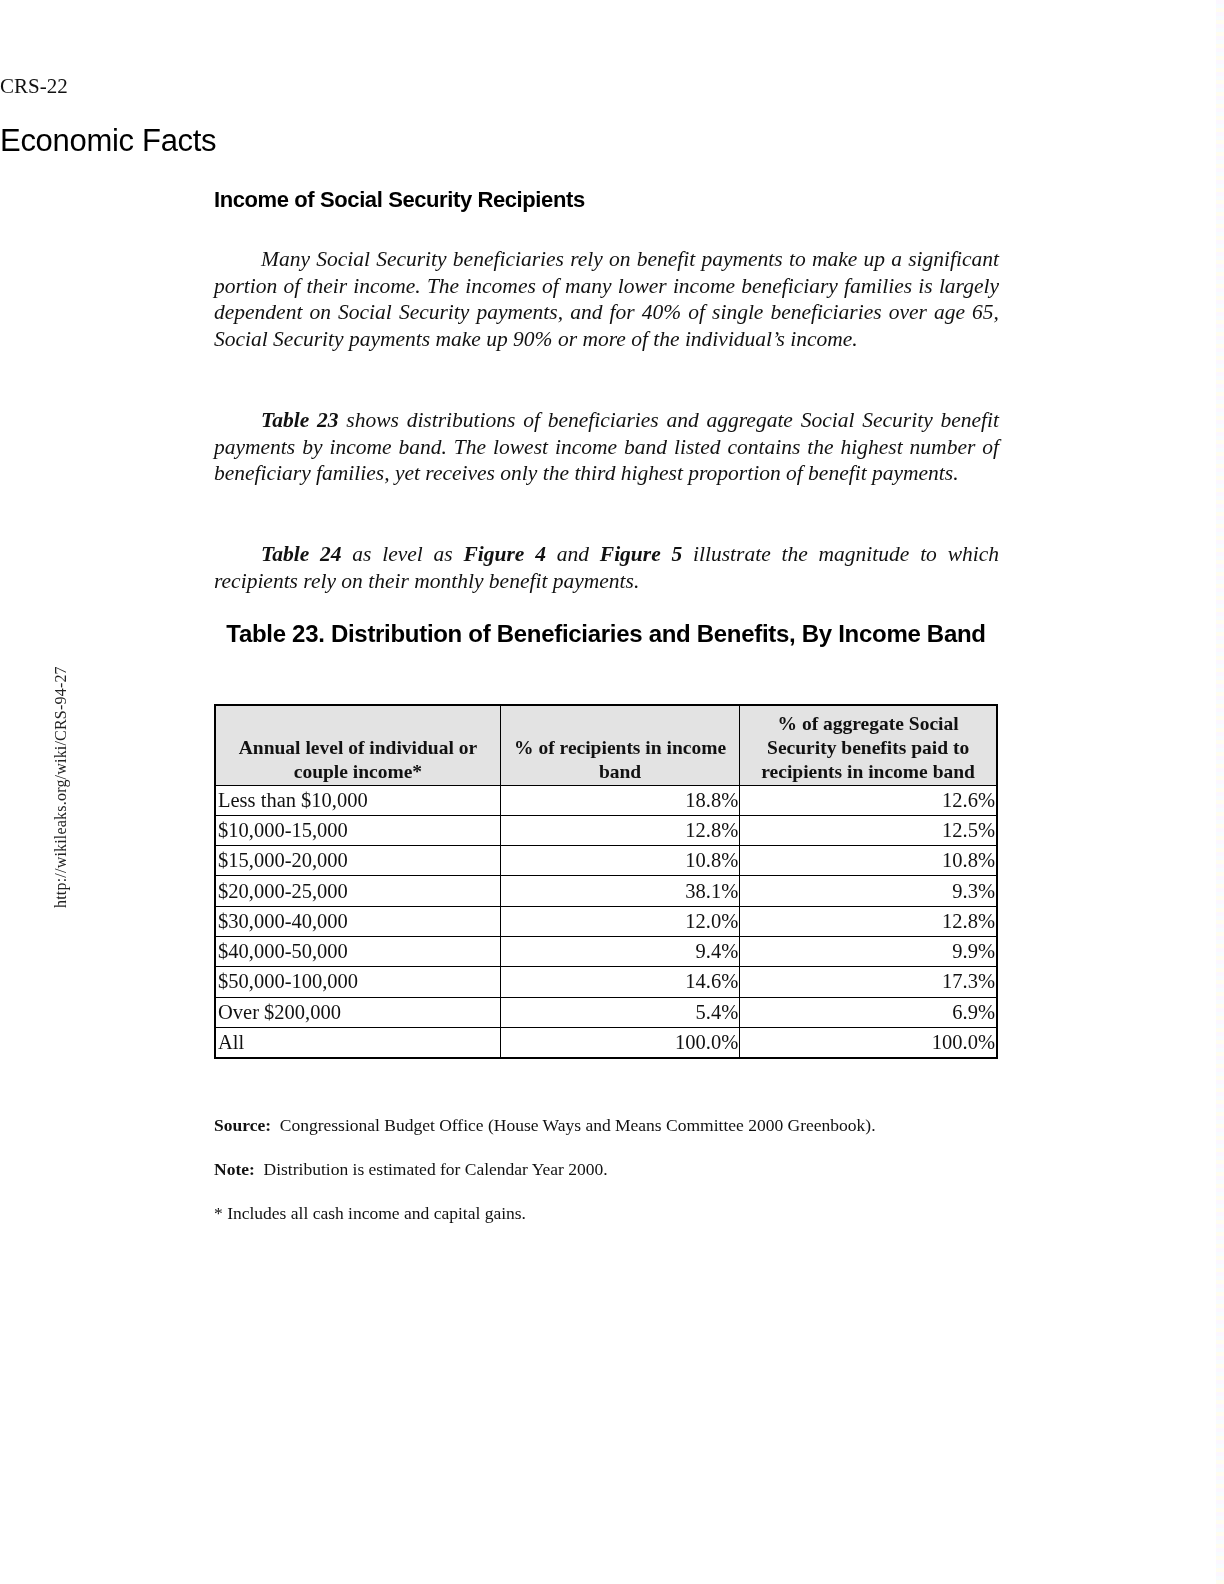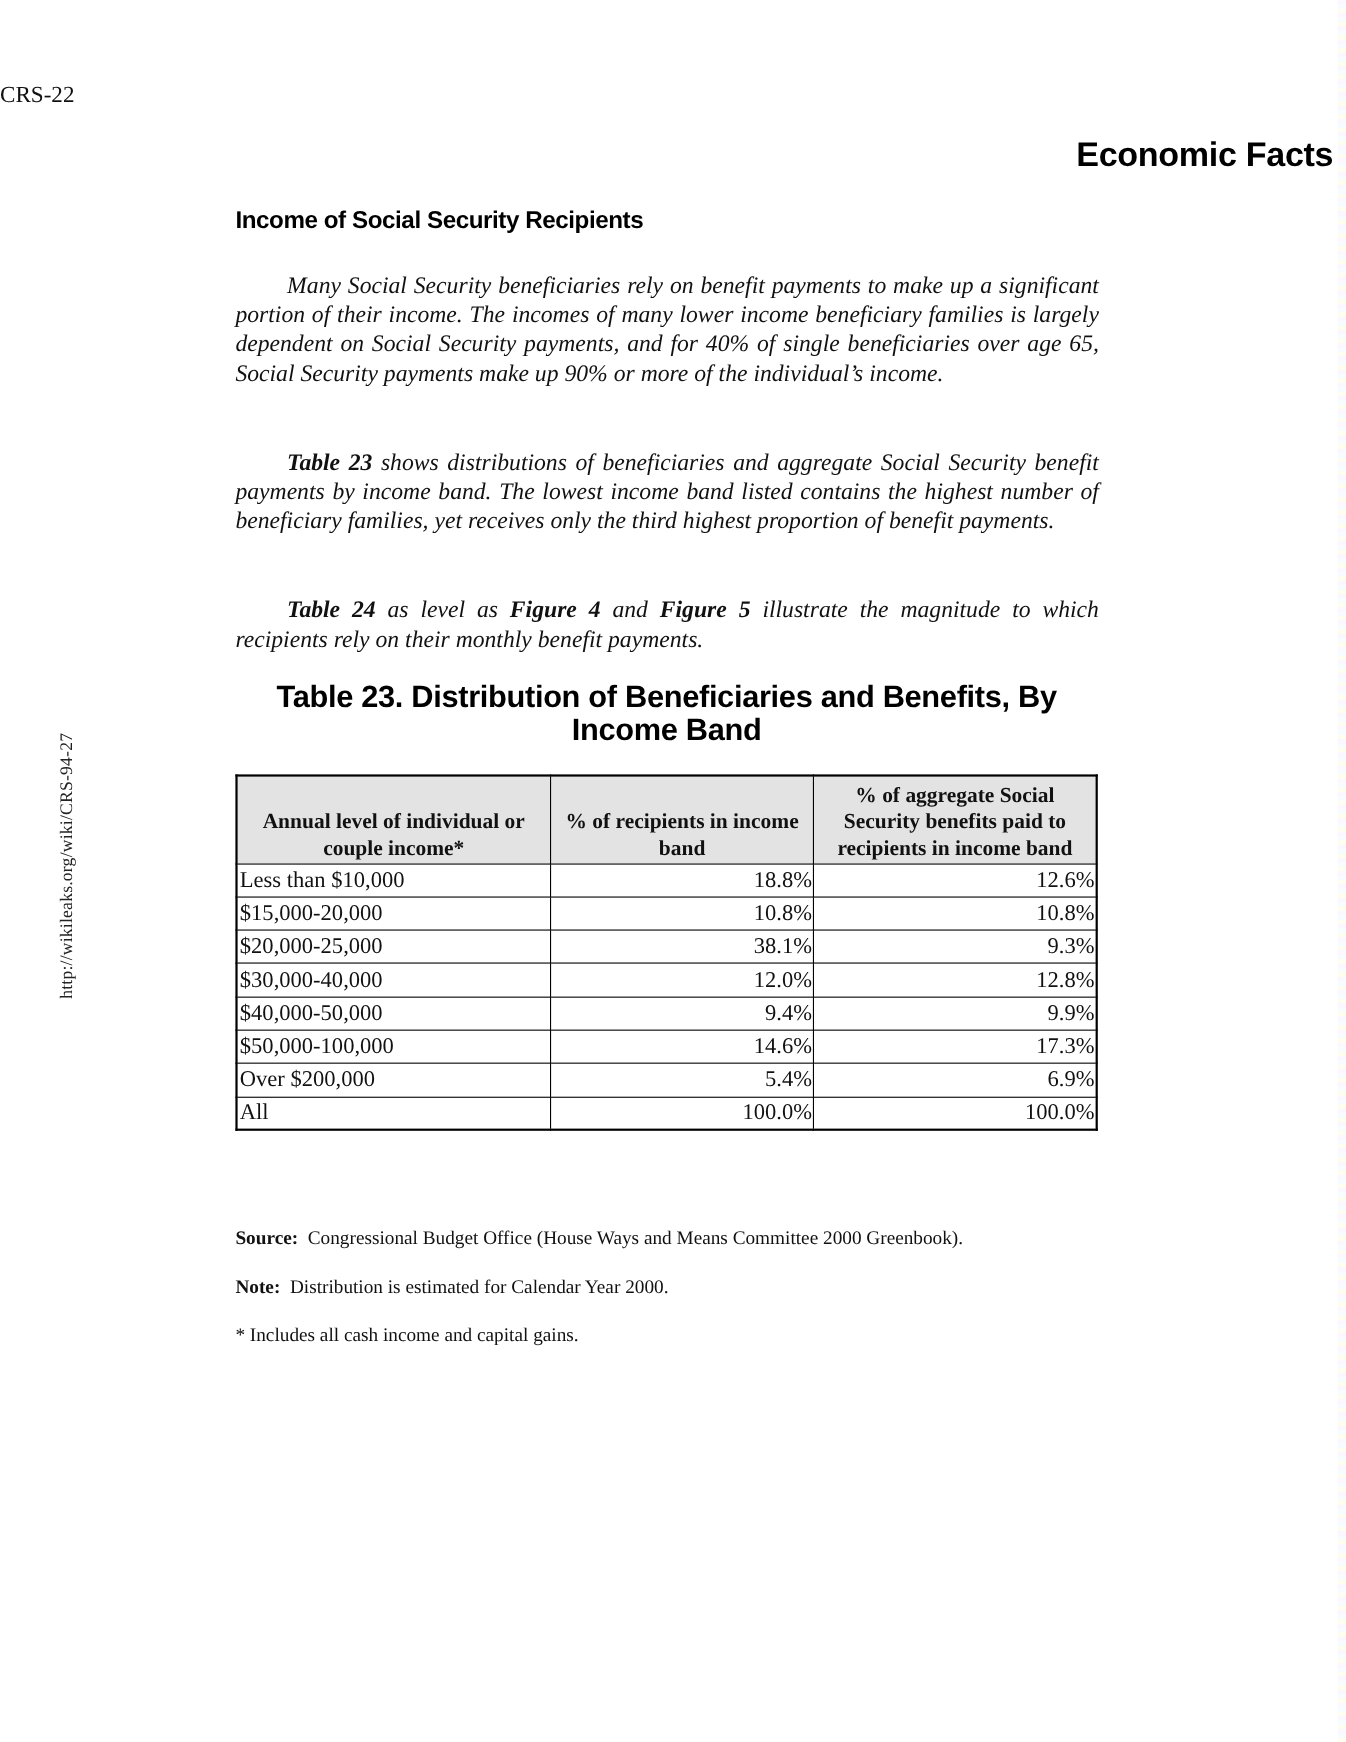--- a/index.html
+++ b/index.html
@@ -38,23 +38,23 @@
       top: 74px;
       left: 0; width: 1212px;
       text-align: left;
       font-size: 21px;
       color: #111;
     }
     .chapter-title {
       position: absolute;
       top: 123px;
       left: 0; width: 1212px;
-      text-align: right;
+      text-align: left;
       font-family: "Liberation Sans", "DejaVu Sans", sans-serif;
-      font-weight: bold;
+      font-weight: normal;
       font-size: 31px;
       letter-spacing: -0.3px;
       color: #000;
     }
     .section-title {
       position: absolute;
       top: 187px;
       left: 214px;
       font-family: "Liberation Sans", "DejaVu Sans", sans-serif;
       font-weight: bold;
@@ -79,21 +79,21 @@
     .p3 { top: 541px; }
 
     .table-title {
       position: absolute;
       top: 619px;
       left: 214px;
       width: 784px;
       text-align: center;
       font-family: "Liberation Sans", "DejaVu Sans", sans-serif;
       font-weight: bold;
-      font-size: 28px;
+      font-size: 24px;
       line-height: 30px;
       letter-spacing: -0.3px;
       color: #000;
     }
 
     table.data-table {
       position: absolute;
       top: 704px;
       left: 214px;
       width: 784px;
@@ -171,20 +171,25 @@
       <th>% of aggregate Social Security benefits paid to recipients in income band</th>
     </tr>
   </thead>
   <tbody>
     <tr>
       <td>Less than $10,000</td>
       <td class="num">18.8%</td>
       <td class="num">12.6%</td>
     </tr>
     <tr>
+      <td>$10,000-15,000</td>
+      <td class="num">12.8%</td>
+      <td class="num">12.5%</td>
+    </tr>
+    <tr>
       <td>$15,000-20,000</td>
       <td class="num">10.8%</td>
       <td class="num">10.8%</td>
     </tr>
     <tr>
       <td>$20,000-25,000</td>
       <td class="num">38.1%</td>
       <td class="num">9.3%</td>
     </tr>
     <tr>

